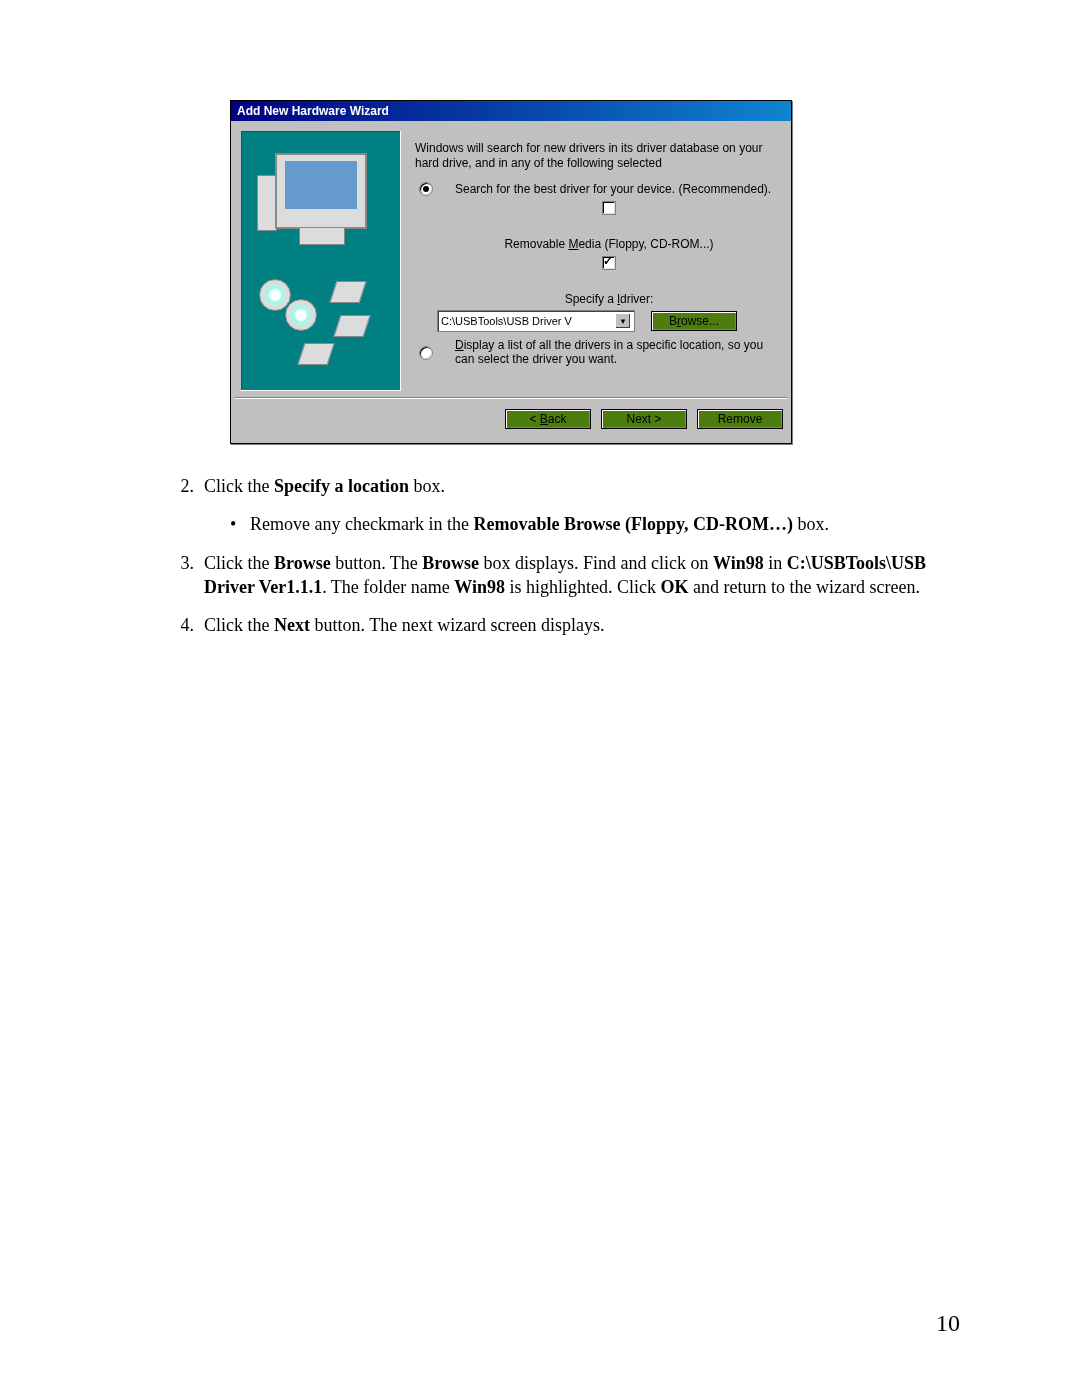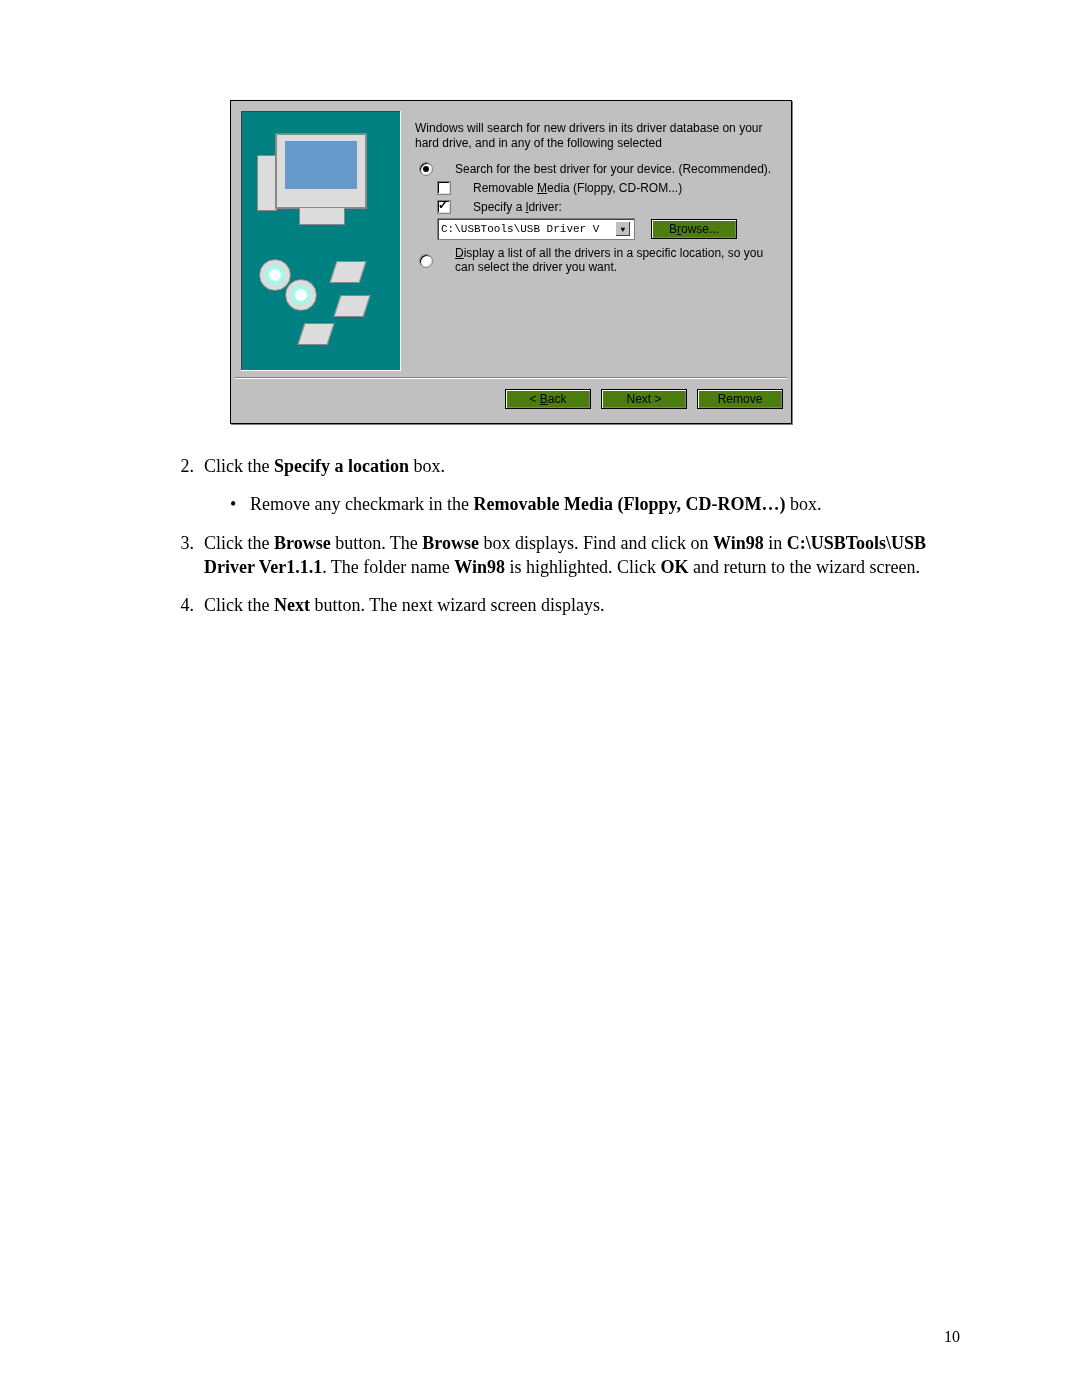--- a/index.html
+++ b/index.html
@@ -69,33 +69,33 @@
   .check-box {
     width: 12px; height: 12px; background: #fff;
     border: 1px solid #808080;
     box-shadow: inset -1px -1px 0 #dfdfdf, inset 1px 1px 0 #000;
     flex-shrink: 0; position: relative; margin-top: 1px;
   }
   .check-box.checked::after {
     content: "✓"; position: absolute; top: -3px; left: 0;
     font-size: 12px; font-weight: bold; color: #000;
   }
-  .indent { margin-left: 22px; }
+  .indent { margin-left: 22px; flex-direction: column; }
   .combo {
     display: flex; align-items: center; margin: 4px 0 6px 22px;
   }
   .combo-field {
     width: 190px; height: 18px;
     background: #fff;
     border: 1px solid #808080;
     box-shadow: inset 1px 1px 0 #404040;
     font-size: 11px;
     padding: 1px 3px;
     white-space: nowrap; overflow: hidden;
-    display: flex; align-items: center; justify-content: space-between; font-family: Liberation Mono, monospace;
+    display: flex; align-items: center; justify-content: space-between;
   }
   .combo-arrow {
     width: 14px; height: 14px;
     background: #c0c0c0;
     border: 1px solid #fff;
     box-shadow: inset -1px -1px 0 #404040;
     display: flex; align-items: center; justify-content: center;
     font-size: 8px; color: #000;
     margin-left: 2px; flex-shrink: 0;
   }
@@ -162,30 +162,31 @@
     margin-top: 18px;
   }
   .step { display: flex; margin: 14px 0; }
   .step-num { width: 34px; flex-shrink: 0; text-align: right; padding-right: 10px; }
   .bullet-row { display: flex; margin: 6px 0 6px 70px; }
   .bullet-dot { width: 20px; flex-shrink: 0; }
   .b { font-weight: bold; }
 
   .page-no {
     position: absolute;
-    bottom: 51px; right: 120px;
-    font-size: 16px;
+    bottom: 60px; right: 120px;
+    font-size: 24px;
   }
 </style>
 </head>
 <body>
 
 <div class="page">
 
   <div class="dialog">
+    <div class="titlebar">Add New Hardware Wizard</div>
 
     <div class="dlg-body">
       <div class="illus">
         <div class="tower"></div>
         <div class="monitor"></div>
         <div class="cd cd1"></div>
         <div class="cd cd2"></div>
         <div class="floppy f1"></div>
         <div class="floppy f2"></div>
         <div class="floppy f3"></div>
@@ -248,21 +249,21 @@
     <div class="step">
       <div class="step-num">2.</div>
       <div>
         <span>Click the </span><span class="b">Specify a location</span><span> box.</span>
       </div>
     </div>
 
     <div class="bullet-row">
       <div class="bullet-dot">•</div>
       <div>
-        <span>Remove any checkmark in the </span><span class="b">Removable Media (Floppy, CD-ROM…)</span><span> box.</span>
+        <span>Remove any checkmark in the </span><span class="b">Removable Browse (Floppy, CD-ROM…)</span><span> box.</span>
       </div>
     </div>
 
     <div class="step">
       <div class="step-num">3.</div>
       <div>
         <span>Click the </span><span class="b">Browse</span><span> button.  The </span><span class="b">Browse</span><span> box displays.  Find and click on </span><span class="b">Win98</span><span> in </span><span class="b">C:\USBTools\USB Driver Ver1.1.1</span><span>.  The folder name </span><span class="b">Win98</span><span> is highlighted.  Click </span><span class="b">OK</span><span> and return to the wizard screen.</span>
       </div>
     </div>
 

